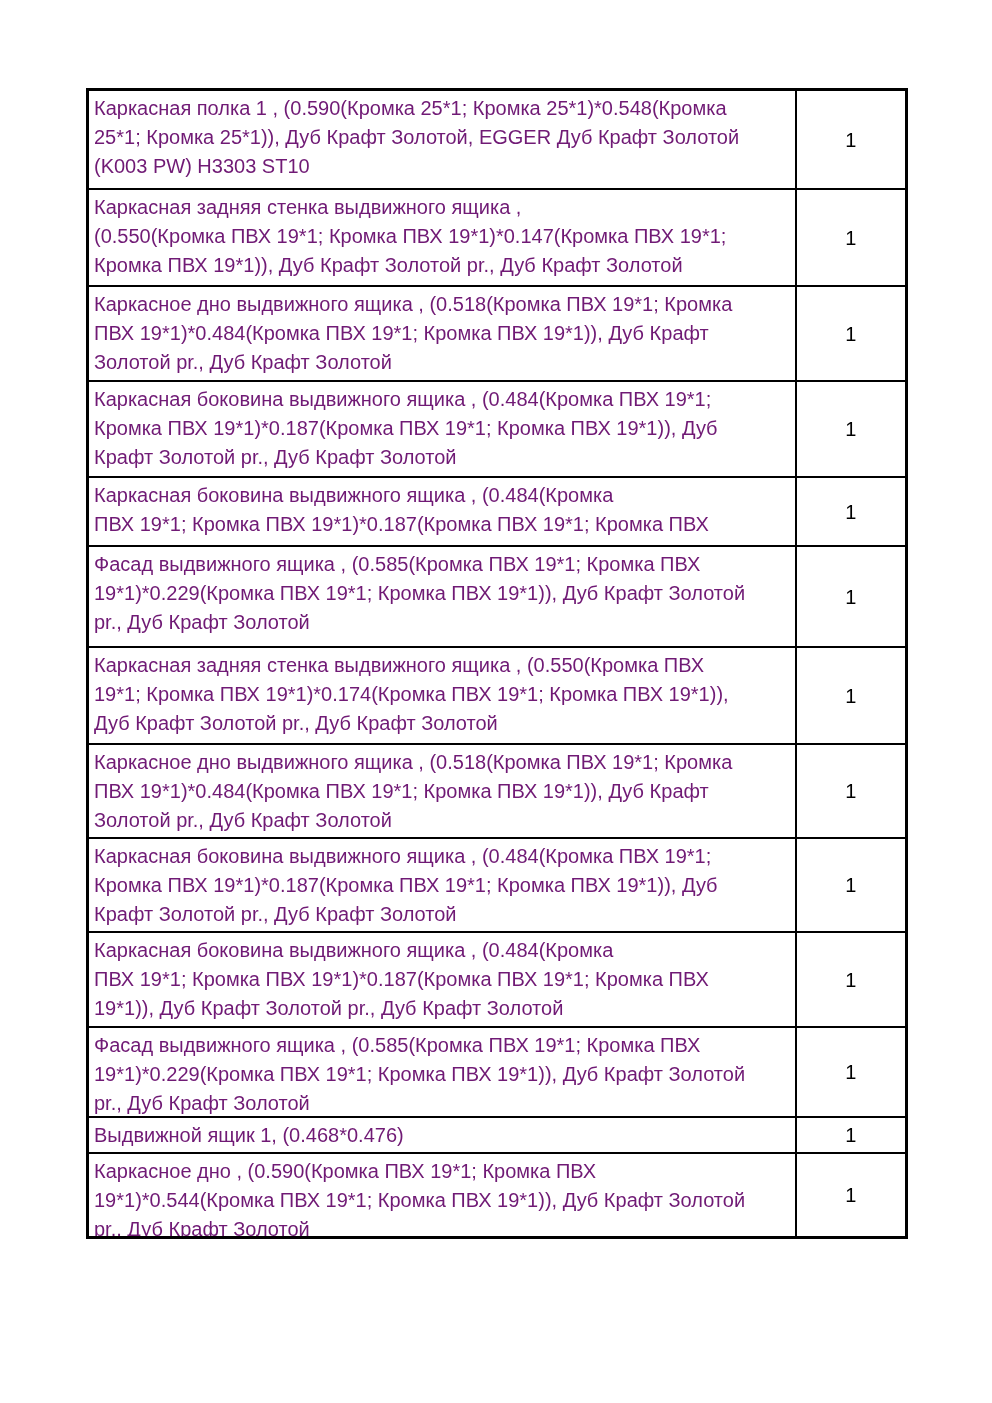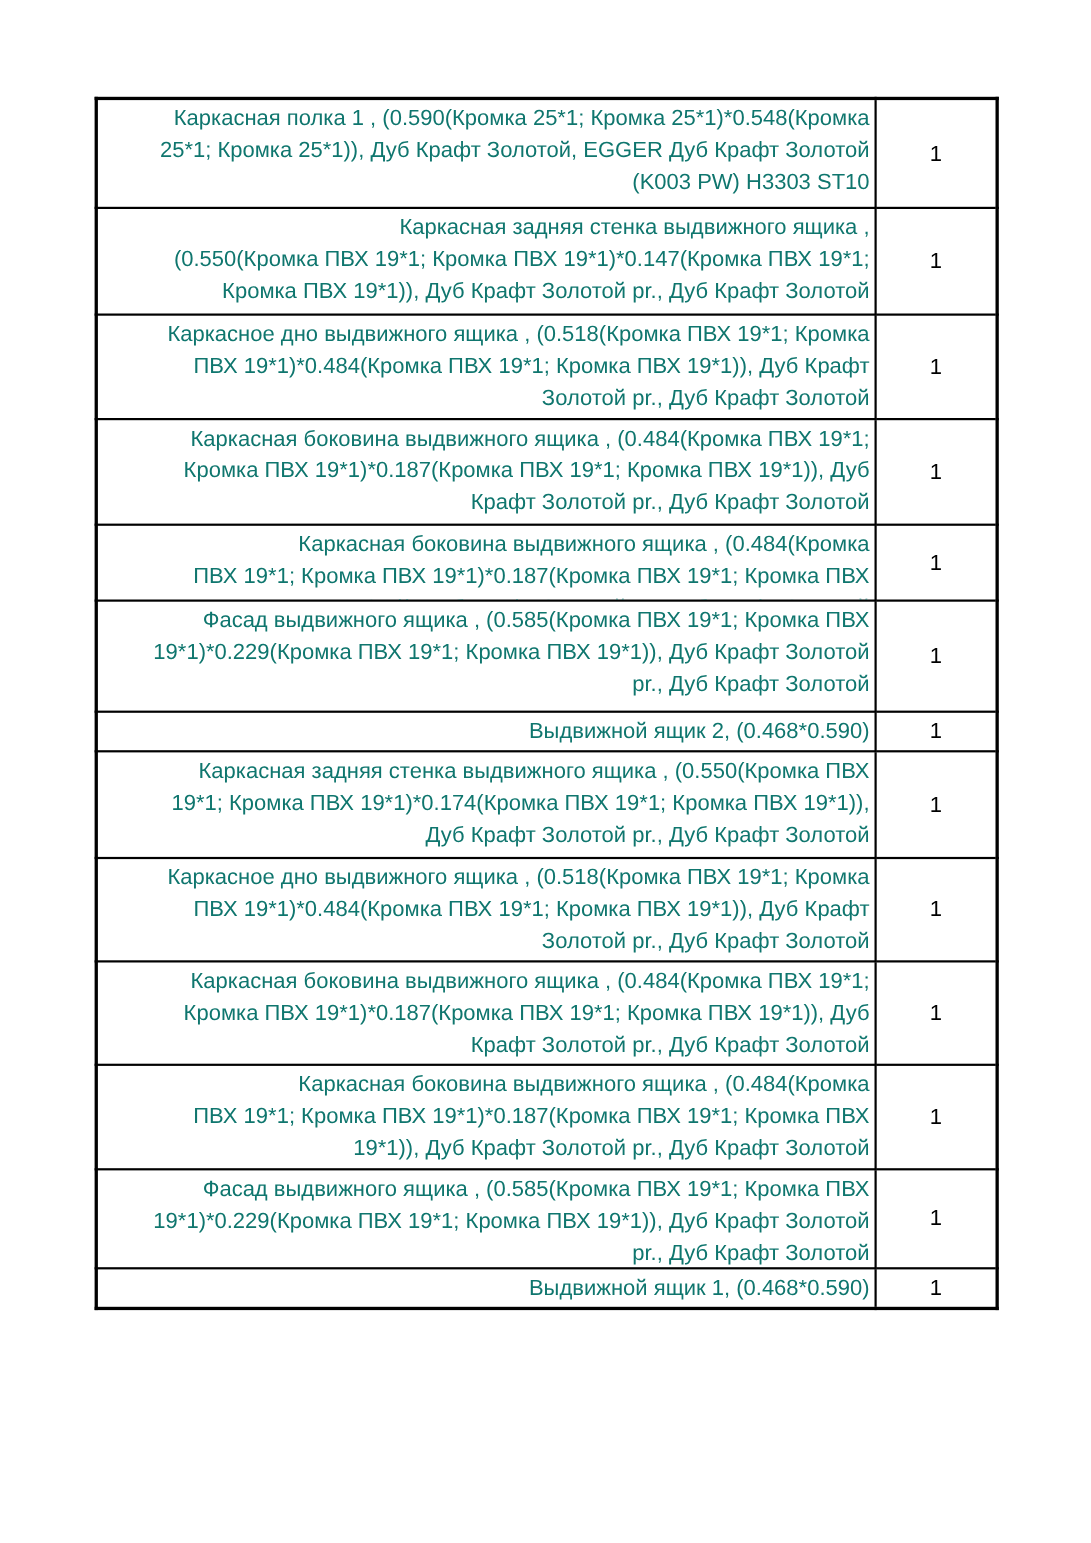--- a/index.html
+++ b/index.html
@@ -30,22 +30,21 @@
     border: 2px solid #000000;
     padding: 0;
     vertical-align: top;
   }
   td.desc .clip {
     overflow: hidden;
     padding: 3px 4px 0 5px;
     font-size: 20px;
     line-height: 29px;
     white-space: pre;           
-    color: #0f766e;
-    text-align: right;
+    color: #701a75;
   }
   td.qty {
     vertical-align: middle;
     text-align: center;
     font-size: 20px;
     line-height: 24px;
     color: #000000;
   }
 </style>
 </head>
@@ -101,26 +100,20 @@
       <tr>
         <td class="desc">
             <div class="clip" style="height:96px">Фасад выдвижного ящика , (0.585(Кромка ПВХ 19*1; Кромка ПВХ
 19*1)*0.229(Кромка ПВХ 19*1; Кромка ПВХ 19*1)), Дуб Крафт Золотой
 pr., Дуб Крафт Золотой</div>
           </td>
         <td class="qty">1</td>
       </tr>
       <tr>
         <td class="desc">
-            <div class="clip" style="height:31px">Выдвижной ящик 2, (0.468*0.590)</div>
-          </td>
-        <td class="qty">1</td>
-      </tr>
-      <tr>
-        <td class="desc">
             <div class="clip" style="height:92px">Каркасная задняя стенка выдвижного ящика , (0.550(Кромка ПВХ
 19*1; Кромка ПВХ 19*1)*0.174(Кромка ПВХ 19*1; Кромка ПВХ 19*1)),
 Дуб Крафт Золотой pr., Дуб Крафт Золотой</div>
           </td>
         <td class="qty">1</td>
       </tr>
       <tr>
         <td class="desc">
             <div class="clip" style="height:89px">Каркасное дно выдвижного ящика , (0.518(Кромка ПВХ 19*1; Кромка
 ПВХ 19*1)*0.484(Кромка ПВХ 19*1; Кромка ПВХ 19*1)), Дуб Крафт
@@ -147,19 +140,27 @@
       <tr>
         <td class="desc">
             <div class="clip" style="height:85px">Фасад выдвижного ящика , (0.585(Кромка ПВХ 19*1; Кромка ПВХ
 19*1)*0.229(Кромка ПВХ 19*1; Кромка ПВХ 19*1)), Дуб Крафт Золотой
 pr., Дуб Крафт Золотой</div>
           </td>
         <td class="qty">1</td>
       </tr>
       <tr>
         <td class="desc">
-            <div class="clip" style="height:31px">Выдвижной ящик 1, (0.468*0.590)</div>
+            <div class="clip" style="height:31px">Выдвижной ящик 1, (0.468*0.476)</div>
+          </td>
+        <td class="qty">1</td>
+      </tr>
+      <tr>
+        <td class="desc">
+            <div class="clip" style="height:79px">Каркасное дно , (0.590(Кромка ПВХ 19*1; Кромка ПВХ
+19*1)*0.544(Кромка ПВХ 19*1; Кромка ПВХ 19*1)), Дуб Крафт Золотой
+pr., Дуб Крафт Золотой</div>
           </td>
         <td class="qty">1</td>
       </tr>
     </tbody>
   </table>
 </div>
 
 </body></html>

